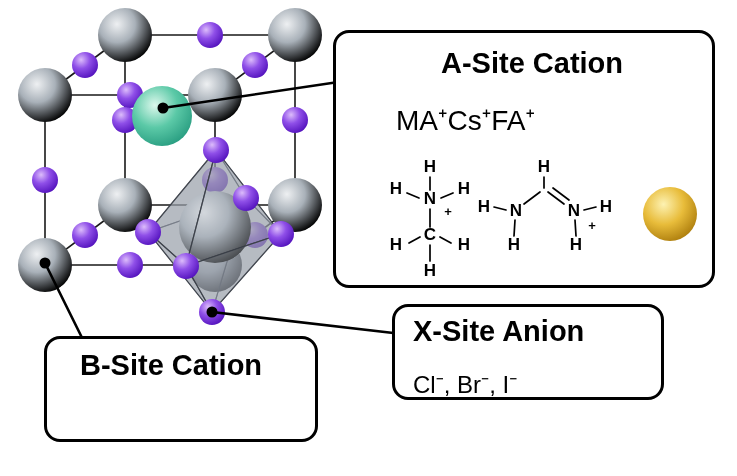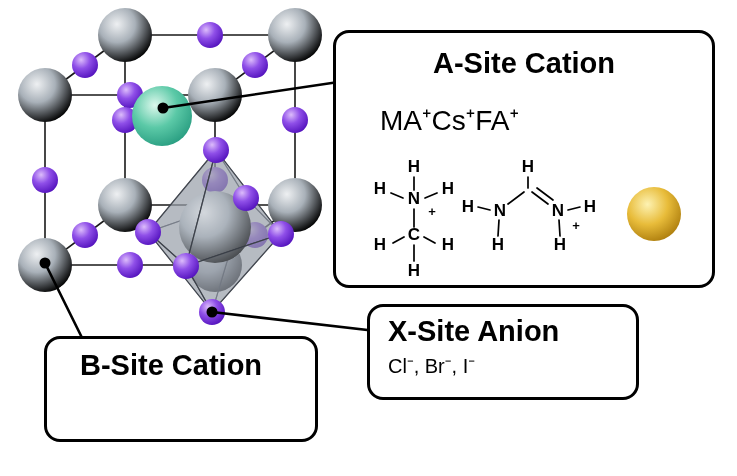--- a/index.html
+++ b/index.html
@@ -3,27 +3,27 @@
 <meta charset="utf-8">
 <style>
   * { margin:0; padding:0; box-sizing:border-box; }
   html,body { background:#ffffff; font-family:"Liberation Sans", sans-serif; color:#000; }
   .canvas { position:relative; width:737px; height:476px; background:#ffffff; overflow:hidden; }
   .structure-svg { position:absolute; left:0; top:0; }
 
   .info-box { position:absolute; background:#ffffff; border:3px solid #000; border-radius:16px; }
   .box-title { font-weight:bold; font-size:29px; line-height:1.15; }
 
-  .a-site { left:333px; top:30px; width:382px; height:258px; }
+  .a-site { left:333px; top:30px; width:382px; height:258px;padding-left:16px; }
   .a-site .box-title { text-align:center; margin-top:14px; }
   .ion-row { display:flex; padding:0 40px 0 44px; margin-top:20px; font-size:28px; }
 
-  .x-site { left:367px; top:304px; width:272px; height:96px; padding:8px 16px 0 18px; }
+  .x-site { left:392px; top:304px; width:272px; height:96px; padding:8px 16px 0 18px; }
   .b-site { left:44px; top:336px; width:274px; height:106px; padding:10px 0 0 33px; }
-  .box-line { font-size:20px; margin-top:4px; }
+  .box-line { font-size:24px; margin-top:19px; }
 
   .molecules-svg { display:block; margin-top:12px; }
   .atom { font-size:17px; font-weight:bold; fill:#000; }
   .charge { font-size:13px; font-weight:bold; fill:#000; }
   .bond { stroke:#000; stroke-width:1.7; stroke-linecap:round; }
 
   .cube-edge { stroke:#1a1a1a; stroke-width:1.6; fill:none; }
   .octa-back { fill:rgba(122,128,140,0.50); stroke:rgba(70,75,85,0.75); stroke-width:1.1; }
   .octa-front { fill:rgba(175,180,190,0.42); stroke:rgba(55,60,68,0.85); stroke-width:1.2; }
   .connector { stroke:#000; stroke-width:2.6; stroke-linecap:round; }

